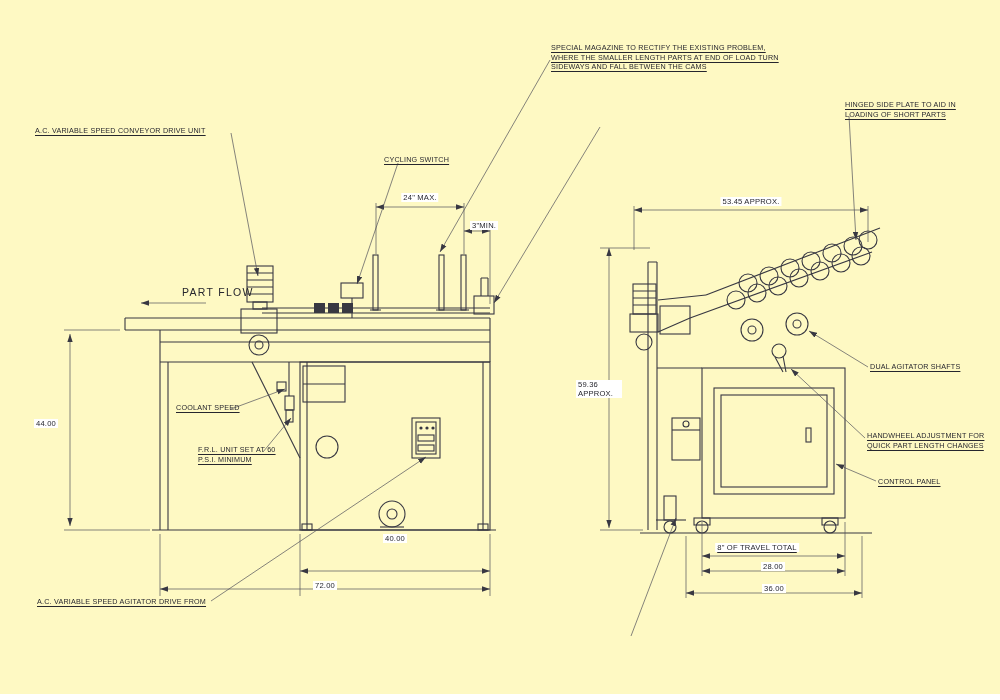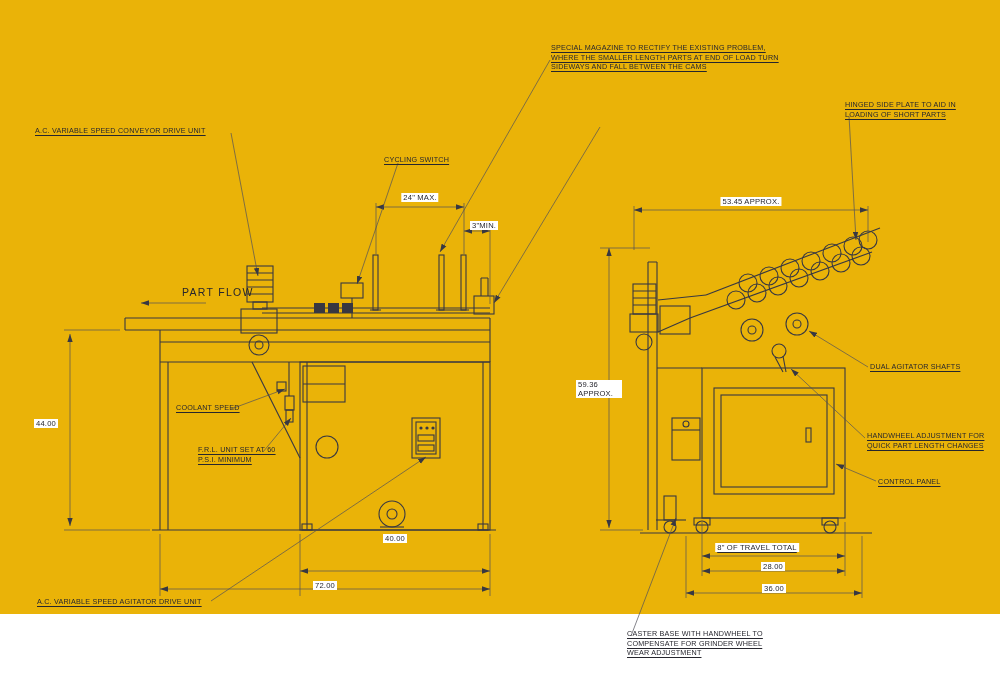--- a/index.html
+++ b/index.html
@@ -1,18 +1,18 @@
 <!DOCTYPE html>
 <html><head>
 <meta charset="utf-8">
 <style>
   * { margin:0; padding:0; box-sizing:border-box; }
   html,body { width:1000px; height:700px; background:#ffffff; overflow:hidden;
               font-family:"Liberation Sans", sans-serif; }
-  .sheet { position:relative; width:1000px; height:614px; background:#eab308; }
+  .sheet { position:relative; width:1000px; height:694px; background:#fef9c3; }
   svg.art { position:absolute; left:0; top:0; }
   .o { stroke:#383842; stroke-width:1.1; fill:none; }
   .t { stroke:#50505a; stroke-width:0.7; fill:none; }
   .f { fill:#383842; stroke:none; }
   .lbl { position:absolute; font-size:7.2px; line-height:1.32; letter-spacing:.2px;
          color:#26262e; text-decoration:underline; text-underline-offset:1.5px; }
   .dim { position:absolute; font-size:7.6px; color:#26262e; background:#fff;
          padding:0 2px; letter-spacing:.2px; white-space:nowrap; line-height:1.2; }
   .ctr { transform:translateX(-50%); }
   .und { text-decoration:underline; text-underline-offset:1.5px; }
@@ -189,25 +189,24 @@
   </g>
 </svg>
 
   <div class="lbl" style="left:551px; top:43px; width:240px;">SPECIAL MAGAZINE TO RECTIFY THE EXISTING PROBLEM, WHERE THE SMALLER LENGTH PARTS AT END OF LOAD TURN SIDEWAYS AND FALL BETWEEN THE CAMS</div>
   <div class="lbl" style="left:845px; top:100px; width:138px;">HINGED SIDE PLATE TO AID IN LOADING OF SHORT PARTS</div>
   <div class="lbl" style="left:35px; top:126px; white-space:nowrap;">A.C. VARIABLE SPEED CONVEYOR DRIVE UNIT</div>
   <div class="lbl" style="left:384px; top:155px; white-space:nowrap;">CYCLING SWITCH</div>
   <div class="partflow" style="left:161px; top:286px;">PART FLOW</div>
   <div class="lbl" style="left:176px; top:403px; white-space:nowrap;">COOLANT SPEED</div>
   <div class="lbl" style="left:198px; top:445px; width:92px;">F.R.L. UNIT SET AT 60 P.S.I. MINIMUM</div>
-  <div class="lbl" style="left:37px; top:597px; white-space:nowrap;">A.C. VARIABLE SPEED AGITATOR DRIVE UNIT</div>
+  <div class="lbl" style="left:37px; top:597px; white-space:nowrap;">A.C. VARIABLE SPEED AGITATOR DRIVE FROM</div>
   <div class="lbl" style="left:870px; top:362px; white-space:nowrap;">DUAL AGITATOR SHAFTS</div>
   <div class="lbl" style="left:867px; top:431px; width:128px;">HANDWHEEL ADJUSTMENT FOR QUICK PART LENGTH CHANGES</div>
   <div class="lbl" style="left:878px; top:477px; white-space:nowrap;">CONTROL PANEL</div>
-  <div class="lbl" style="left:627px; top:629px; width:152px;">CASTER BASE WITH HANDWHEEL TO COMPENSATE FOR GRINDER WHEEL WEAR ADJUSTMENT</div>
 
   <div class="dim" style="left:34px; top:419px;">44.00</div>
   <div class="dim ctr" style="left:420px; top:193px;">24" MAX.</div>
   <div class="dim" style="left:470px; top:221px;">3"MIN.</div>
   <div class="dim ctr" style="left:395px; top:534px;">40.00</div>
   <div class="dim ctr" style="left:325px; top:581px;">72.00</div>
   <div class="dim ctr" style="left:751px; top:197px;">53.45 APPROX.</div>
   <div class="dim wrapdim" style="left:576px; top:380px;">59.36 APPROX.</div>
   <div class="dim ctr und" style="left:757px; top:543px;">8" OF TRAVEL TOTAL</div>
   <div class="dim ctr" style="left:773px; top:562px;">28.00</div>

